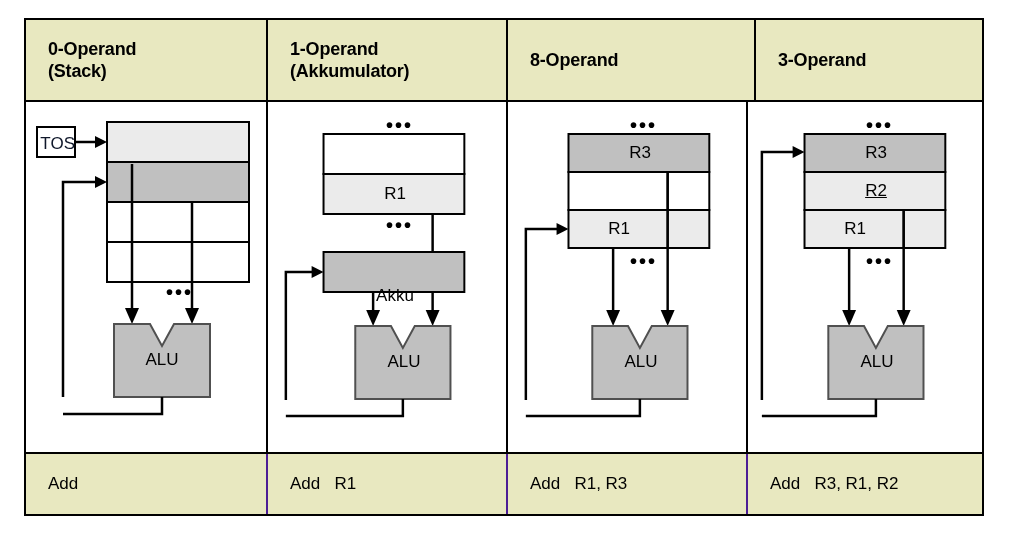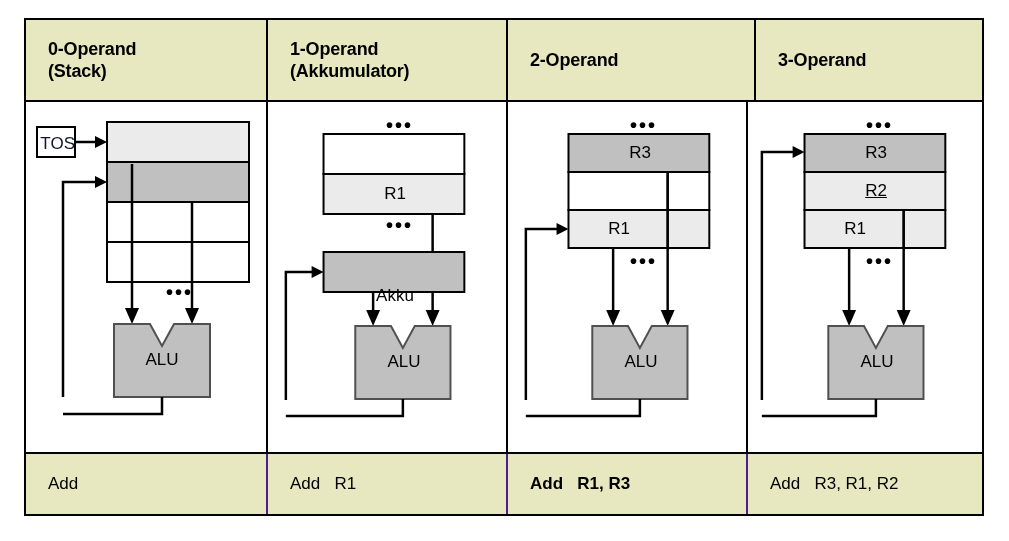--- a/index.html
+++ b/index.html
@@ -151,21 +151,21 @@
     <div class="header-row">
       <div class="hcell" style="left:0px;width:240px;">
         <div class="line">0-Operand</div>
         <div class="line">(Stack)</div>
       </div>
       <div class="hcell divider" style="left:240px;width:240px;">
         <div class="line">1-Operand</div>
         <div class="line">(Akkumulator)</div>
       </div>
       <div class="hcell divider" style="left:480px;width:240px;">
-        <div class="line">2-Operand</div>
+        <div class="line">8-Operand</div>
       </div>
       <div class="hcell divider" style="left:720px;width:236px;margin-left:8px;">
         <div class="line">3-Operand</div>
       </div>
     </div>
 
     <div class="body-row">
 
       <div class="bcol" style="left:0px;width:240px;">
         <div class="diagram">
@@ -295,21 +295,21 @@
 
     </div>
 
     <div class="footer-row">
       <div class="fcell" style="left:0px;width:240px;">
         <div class="instr">Add</div>
       </div>
       <div class="fcell divider" style="left:240px;width:240px;">
         <div class="instr">Add   R1</div>
       </div>
-      <div class="fcell divider" style="left:480px;width:240px;font-weight:bold;">
+      <div class="fcell divider" style="left:480px;width:240px;">
         <div class="instr">Add   R1, R3</div>
       </div>
       <div class="fcell divider" style="left:720px;width:236px;">
         <div class="instr">Add   R3, R1, R2</div>
       </div>
     </div>
 
   </div>
 </div>
 

